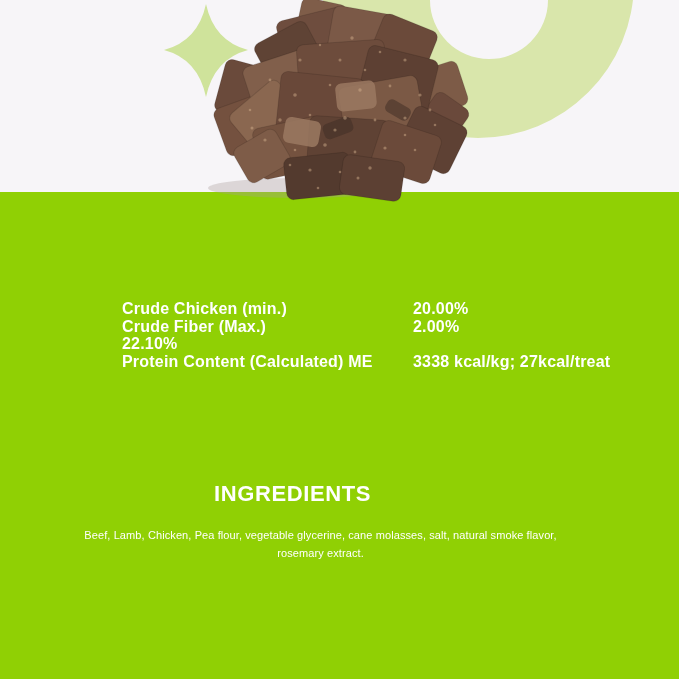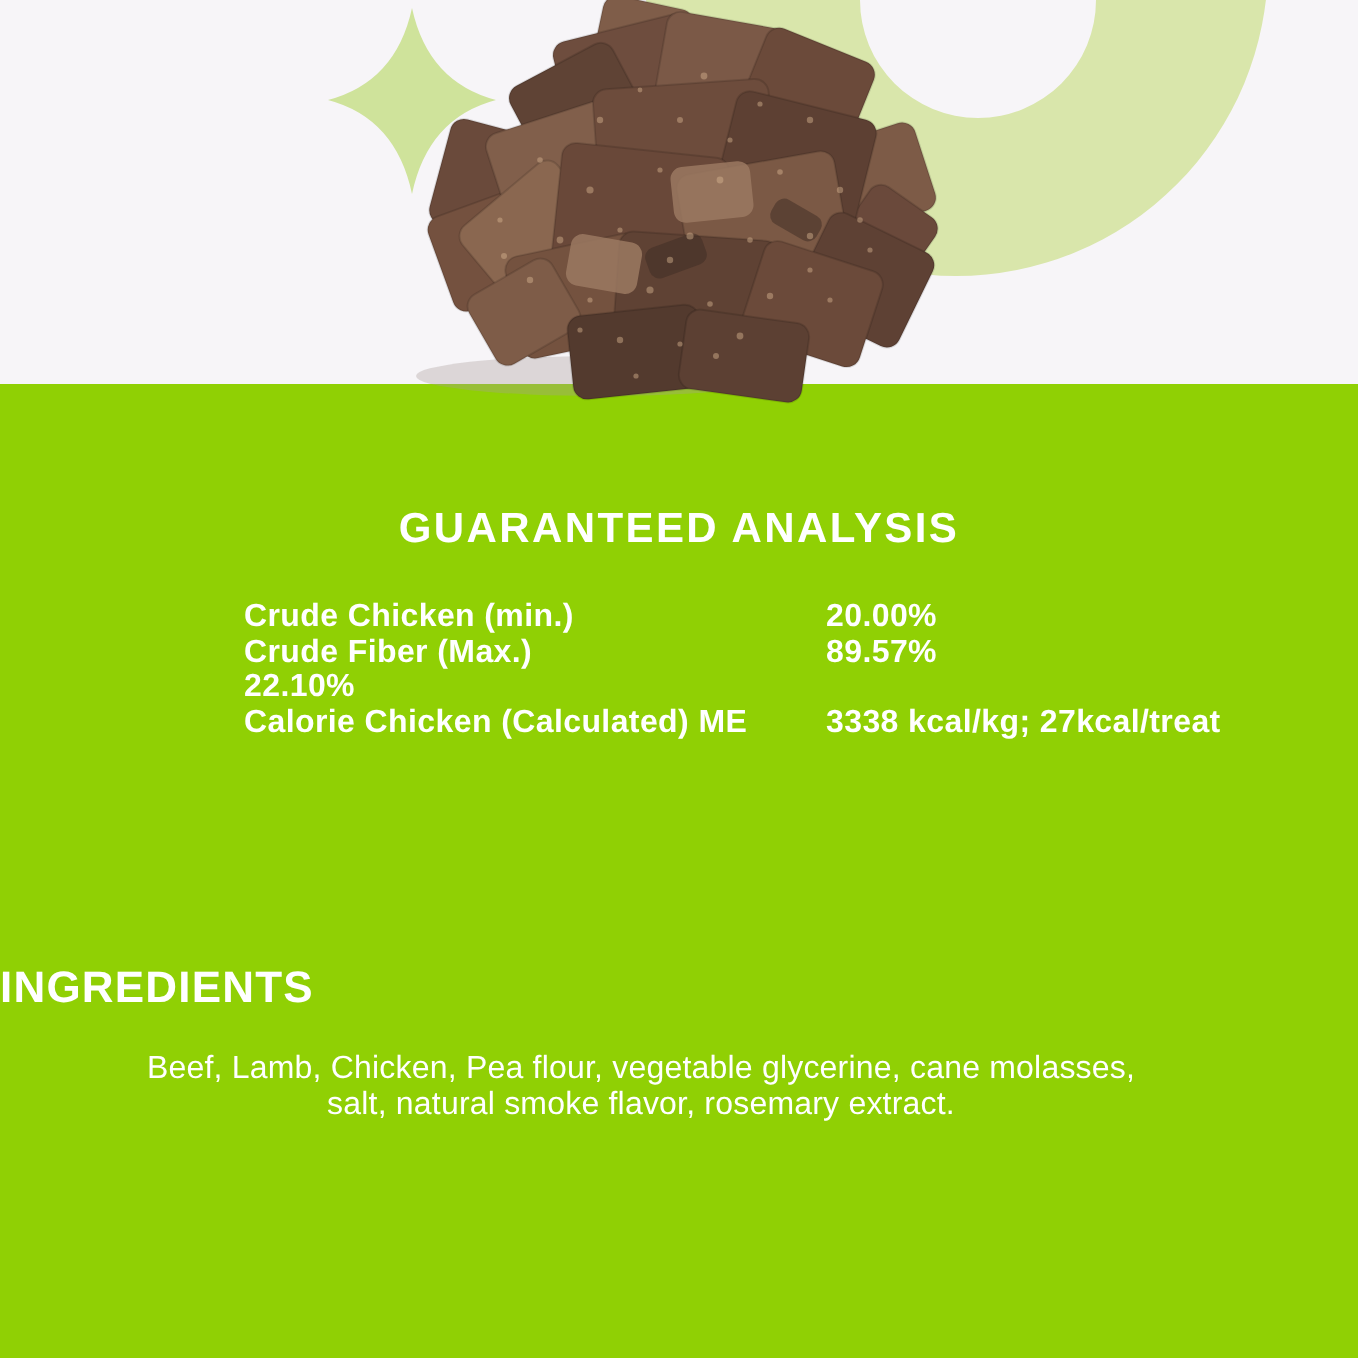--- a/index.html
+++ b/index.html
@@ -54,34 +54,35 @@
   .analysis-row{
     display:grid;
     grid-template-columns:291px auto;
     line-height:17.7px;
     white-space:nowrap;
   }
   .ing-title{
     position:absolute;
     left:0;top:482px;width:585px;
     margin:0;
+    text-align:center;
     color:var(--text-white,#fff);
     font-size:22px;
     font-weight:bold;
     letter-spacing:0.6px;
     line-height:23px;
   }
   .ing-text{
     position:absolute;
     left:60px;top:526px;
     width:521px;
     margin:0;
     text-align:center;
     color:var(--text-white,#fff);
-    font-size:16px;
+    font-size:11px;
     line-height:18px;
     letter-spacing:0.1px;
   }
 </style>
 </head>
 <body>
 
 <div class="page">
 
   <div class="green-panel"></div>
@@ -159,38 +160,37 @@
         <circle cx="340" cy="60" r="1.5"></circle>
           <circle cx="365" cy="70" r="1.3"></circle>
           <circle cx="335" cy="130" r="1.6"></circle>
         <circle cx="405" cy="135" r="1.3"></circle>
           <circle cx="358" cy="178" r="1.5"></circle>
           <circle cx="318" cy="188" r="1.3"></circle>
       </g>
     </g>
   </svg>
 
-  <h1 class="ga-title">GUARANTEED ANALYSIS</h1>
 
   <div class="analysis-table">
     <div class="analysis-row">
       <span>Crude Chicken (min.)</span>
       <span>20.00%</span>
     </div>
     <div class="analysis-row">
     </div>
     <div class="analysis-row">
       <span>Crude Fiber (Max.)</span>
-      <span>89.57%</span>
+      <span>2.00%</span>
     </div>
     <div class="analysis-row">
       <span>22.10%</span>
     </div>
     <div class="analysis-row">
-      <span>Calorie Chicken (Calculated) ME</span>
+      <span>Protein Content (Calculated) ME</span>
       <span>3338 kcal/kg; 27kcal/treat</span>
     </div>
   </div>
 
   <h2 class="ing-title">INGREDIENTS</h2>
 
   <p class="ing-text">Beef, Lamb, Chicken, Pea flour, vegetable glycerine, cane molasses, salt, natural smoke flavor, rosemary extract.</p>
 
 </div>
 

